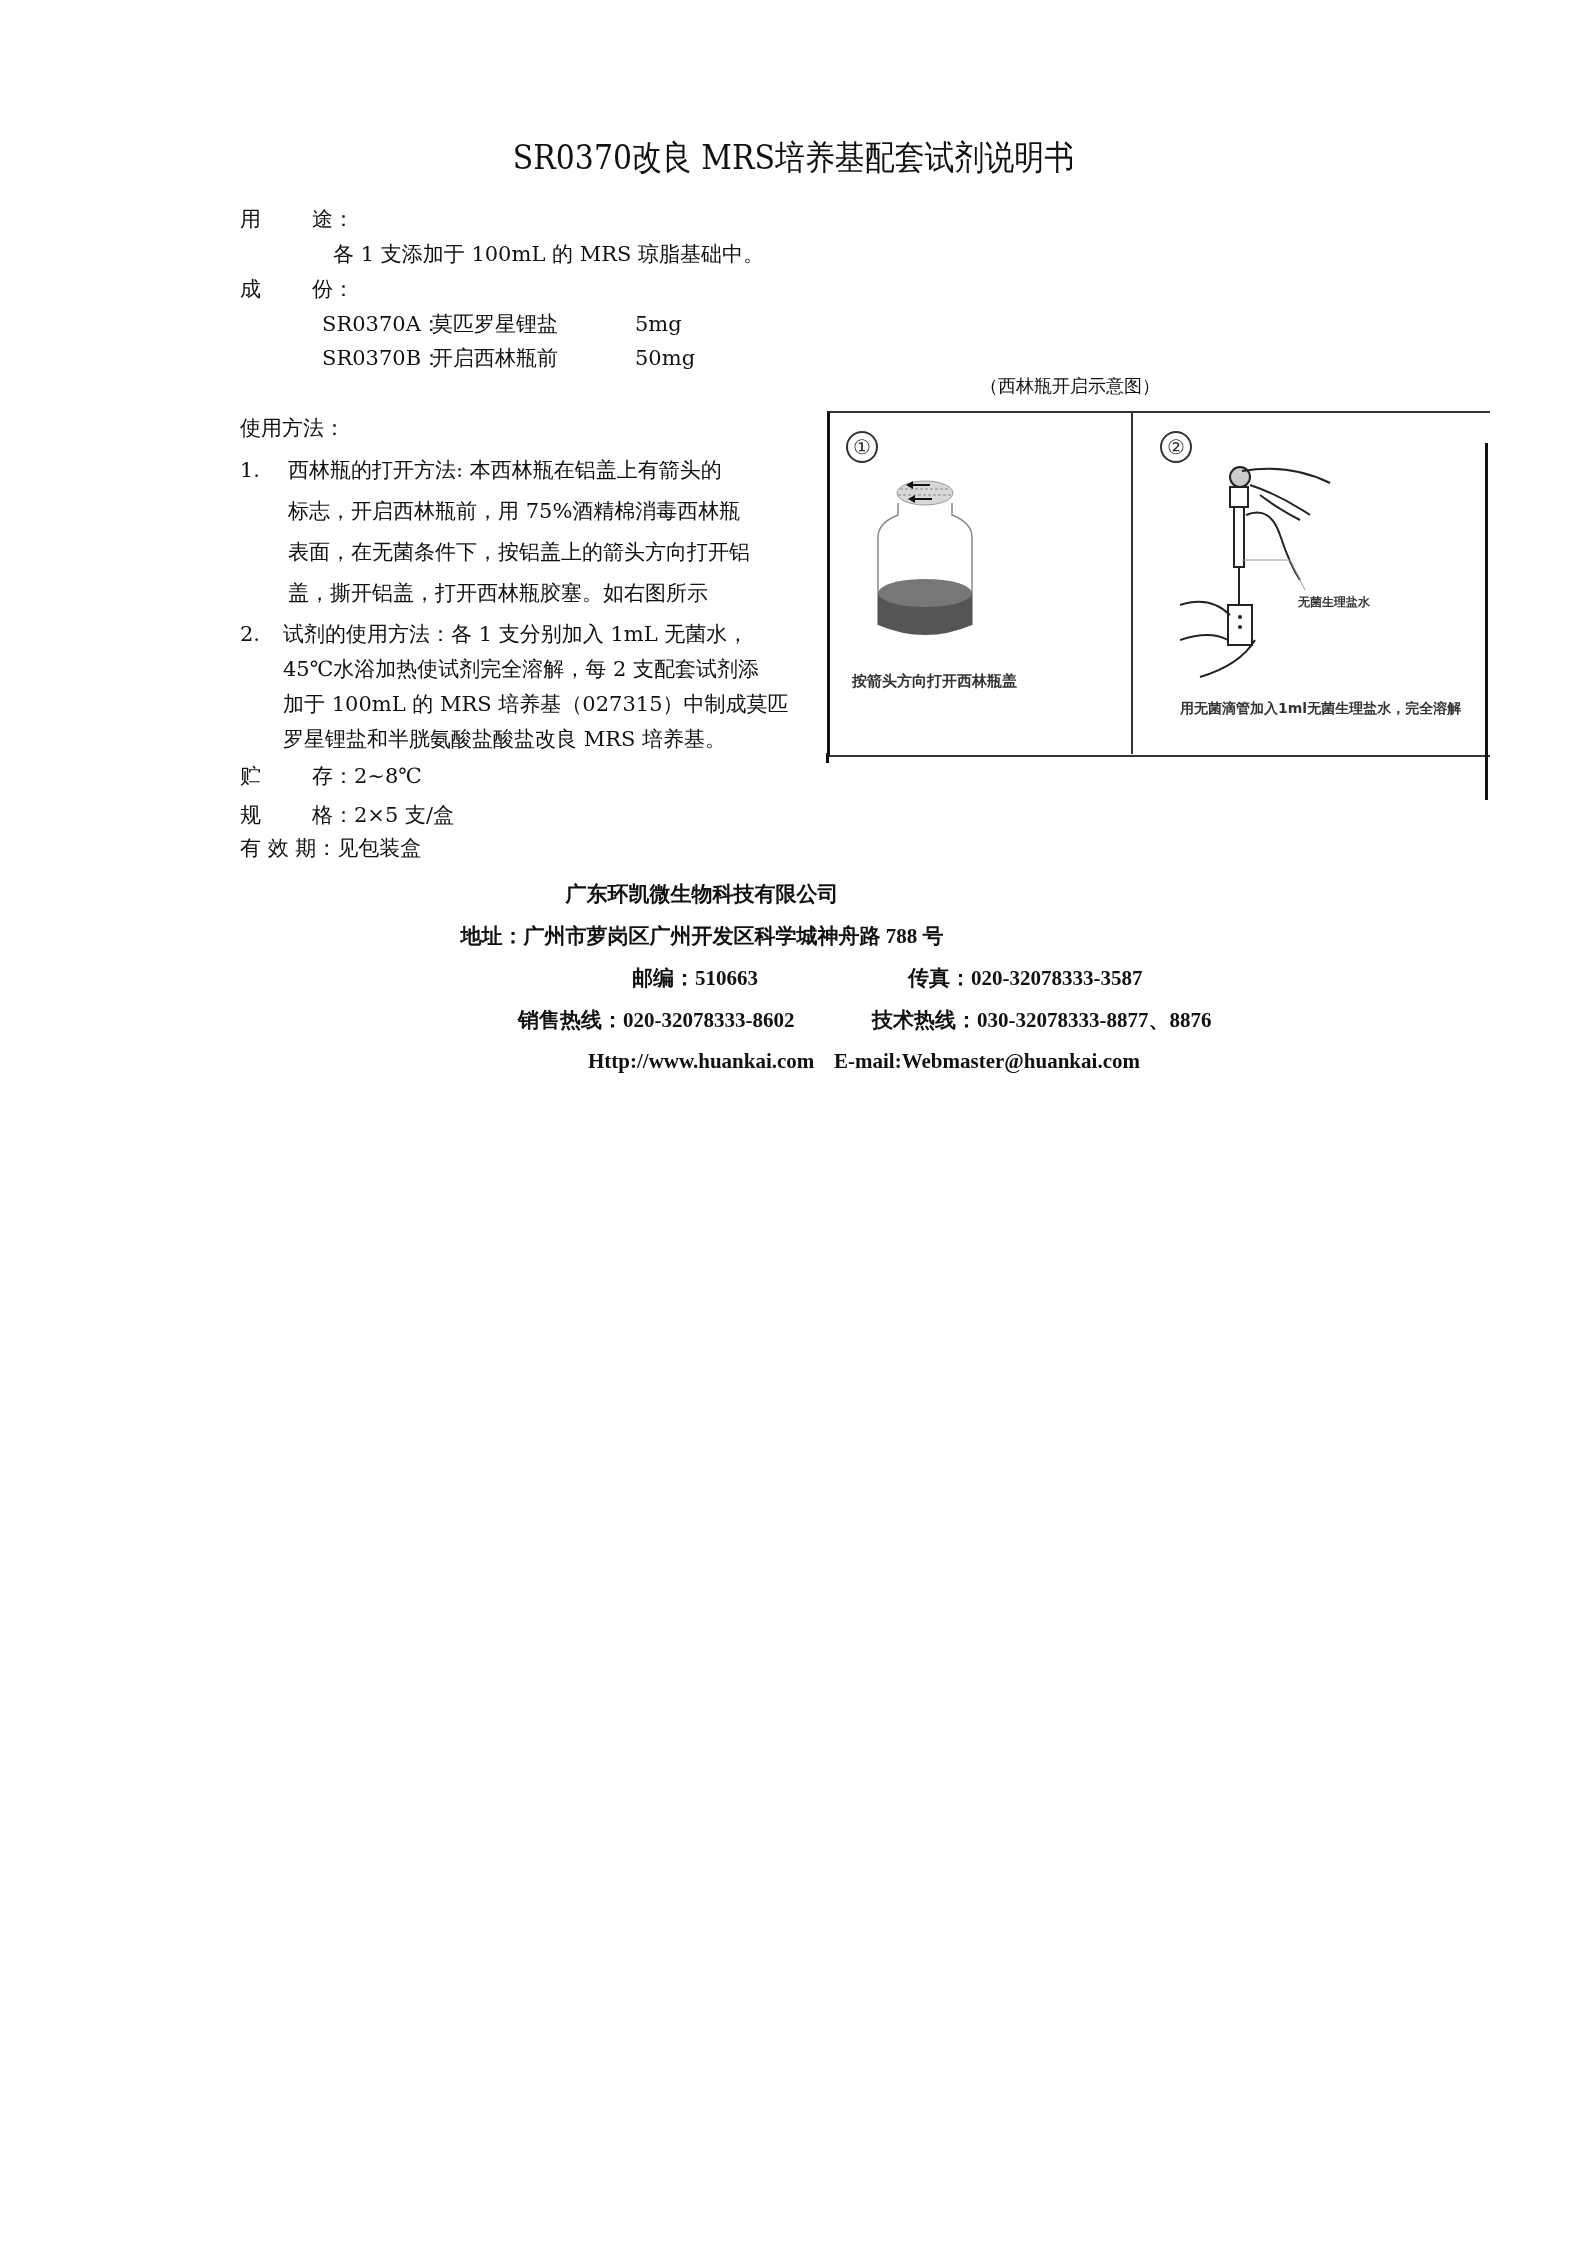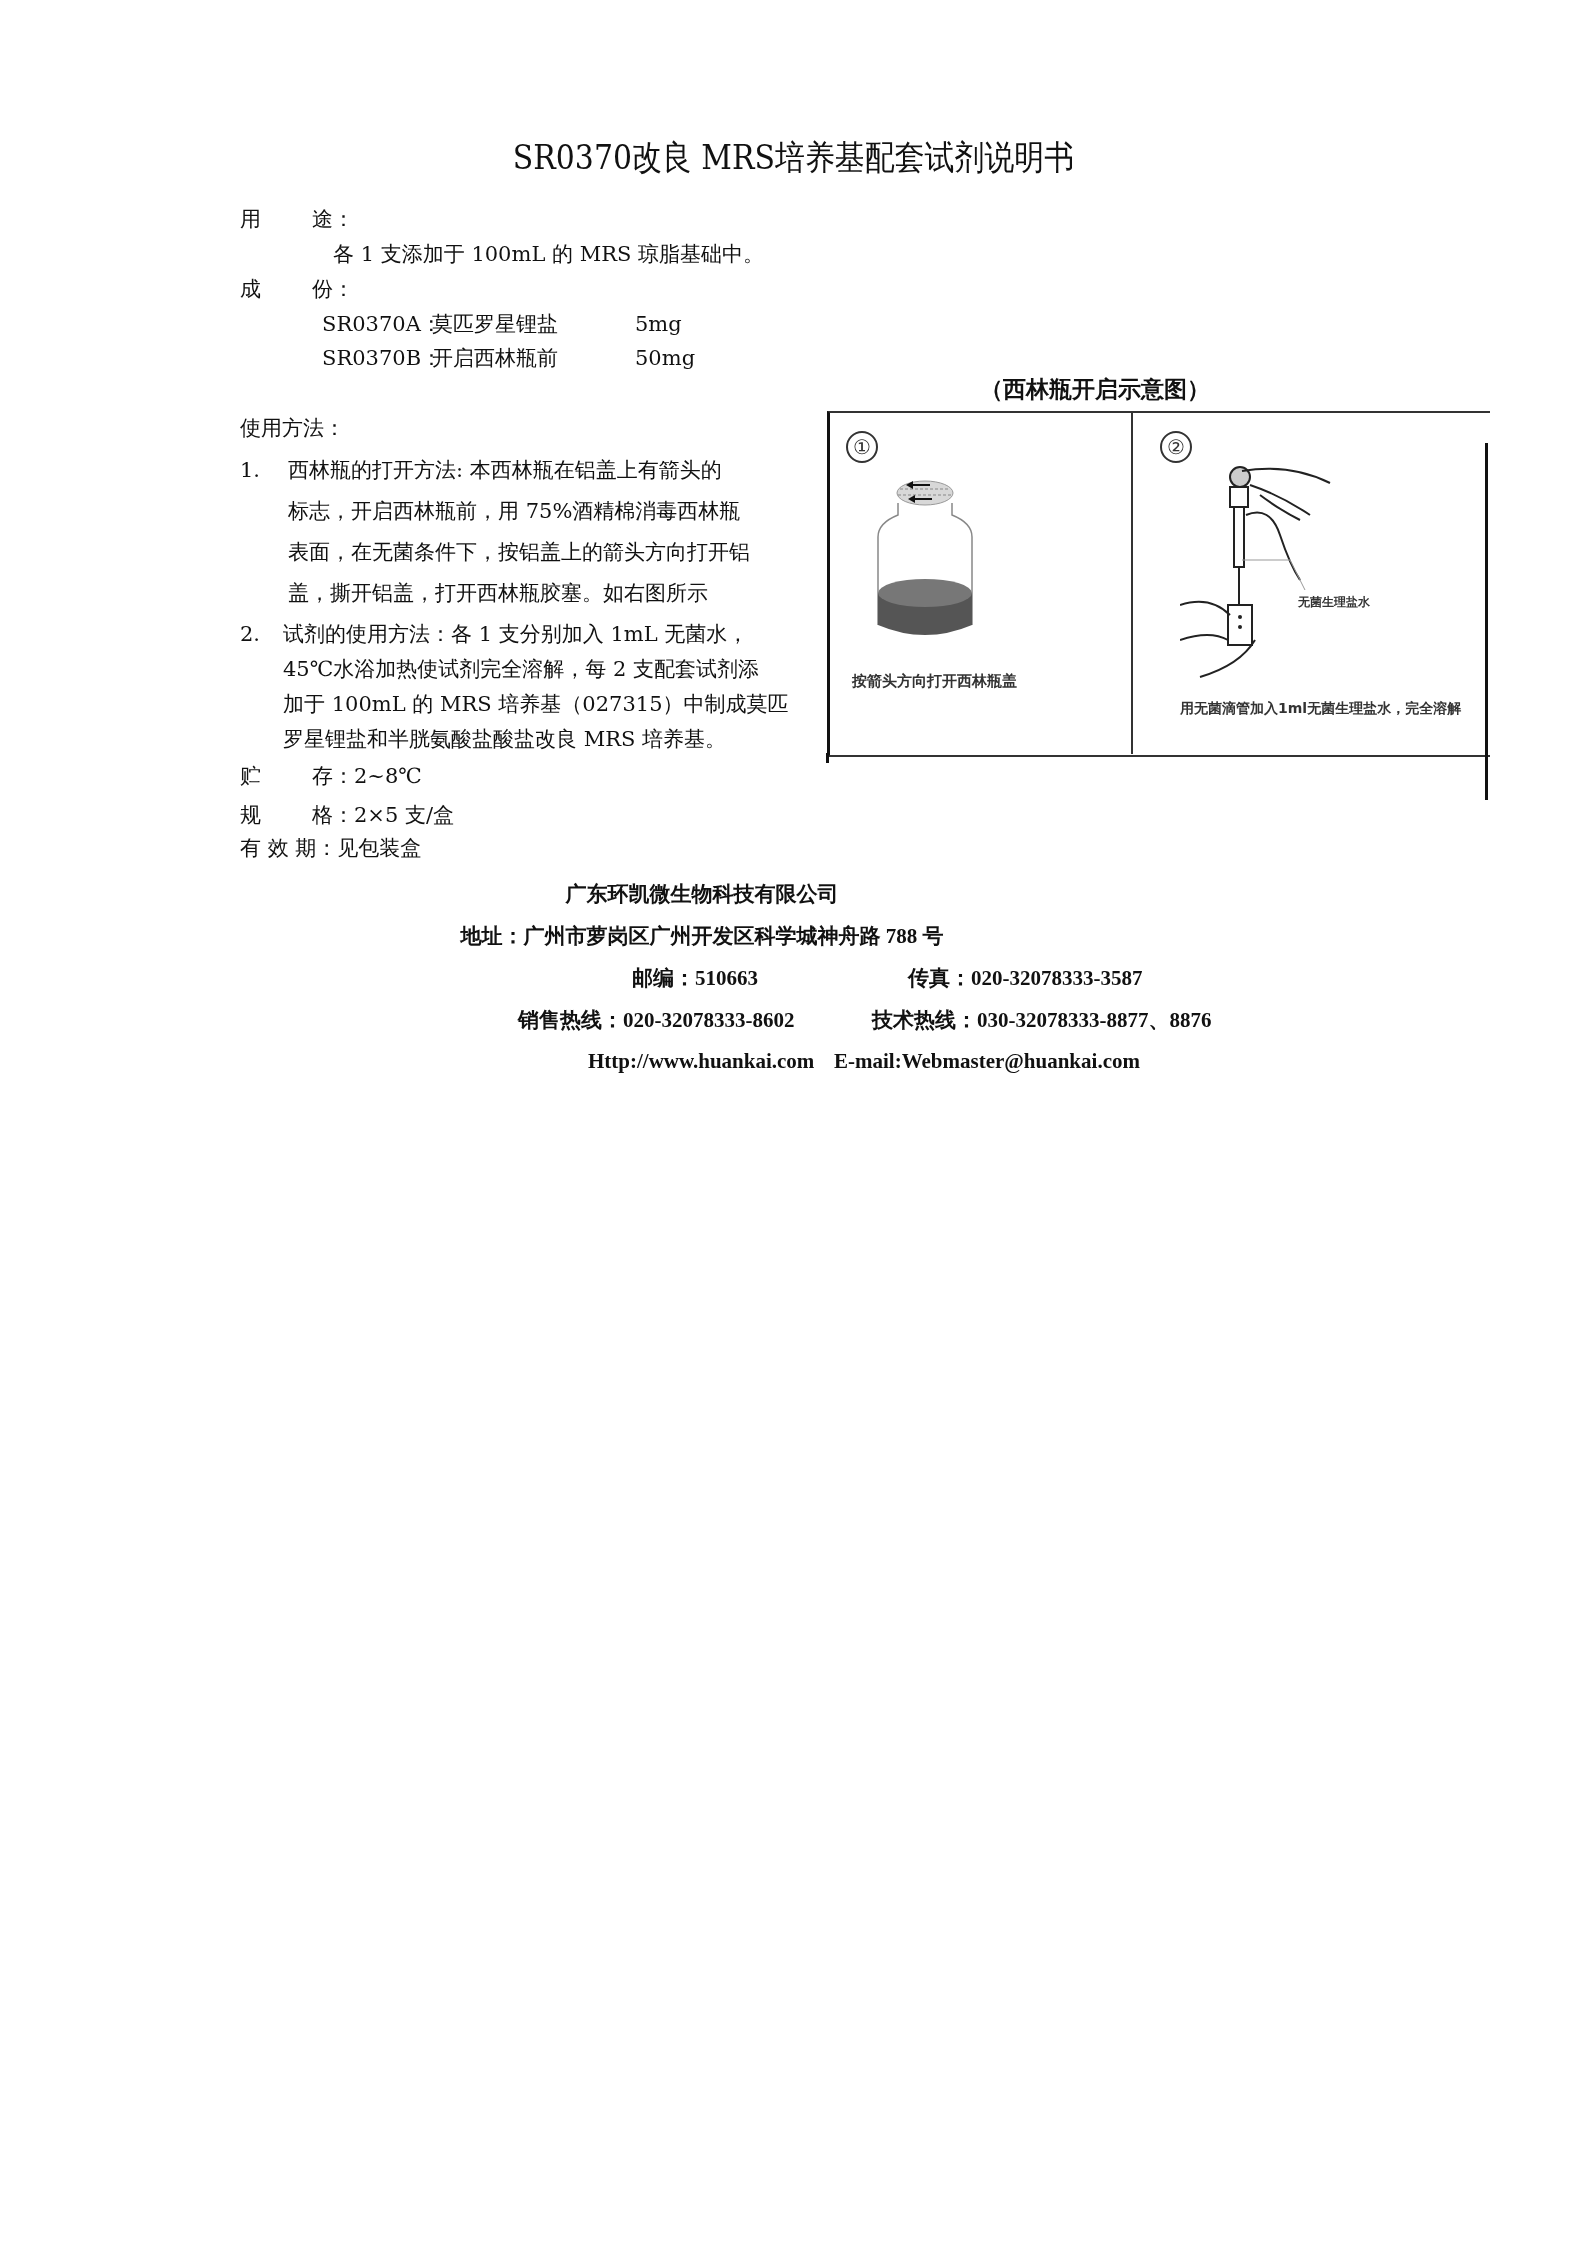--- a/index.html
+++ b/index.html
@@ -3,21 +3,21 @@
 <meta charset="utf-8">
 <style>
   html, body { margin: 0; padding: 0; background: #ffffff; }
   body { width: 1587px; height: 2245px; position: relative; overflow: hidden;
          font-family: "DejaVu Serif", "Liberation Serif", serif; color: #111; }
   .abs { position: absolute; white-space: nowrap; }
   .title { left: 0; width: 1587px; text-align: center; top: 135px; font-size: 34px;
            font-family: "DejaVu Serif", serif; letter-spacing: 0; transform: scaleX(0.88); transform-origin: center; }
   .t { font-size: 21px; line-height: 24px; }
   .label-wide { display: inline-block; width: 72px; }
-  .figcap { font-size: 23px; font-weight: bold; }
+  .figcap { font-size: 18px; font-weight: normal; }
   .box { position: absolute; left: 827px; top: 411px; width: 660px; height: 342px;
          border-top: 2px solid #333; border-bottom: 2px solid #333; border-left: 3px solid #111; }
   .vdiv { position: absolute; left: 1131px; top: 411px; width: 2px; height: 343px; background: #333; }
   .rline { position: absolute; left: 1485px; top: 443px; width: 3px; height: 357px; background: #111; }
   .lline { position: absolute; left: 826px; top: 753px; width: 3px; height: 10px; background: #111; }
   .circ { position: absolute; width: 28px; height: 28px; border: 2px solid #333; border-radius: 50%;
           font-size: 20px; line-height: 28px; text-align: center; font-family: "DejaVu Serif", serif; color: #333; }
   .cap-small { position: absolute; font-size: 15px; font-weight: bold; color: #333;
                font-family: "DejaVu Sans", sans-serif; white-space: nowrap; }
   .footer { position: absolute; left: 0; width: 1404px; text-align: center; font-weight: bold;

